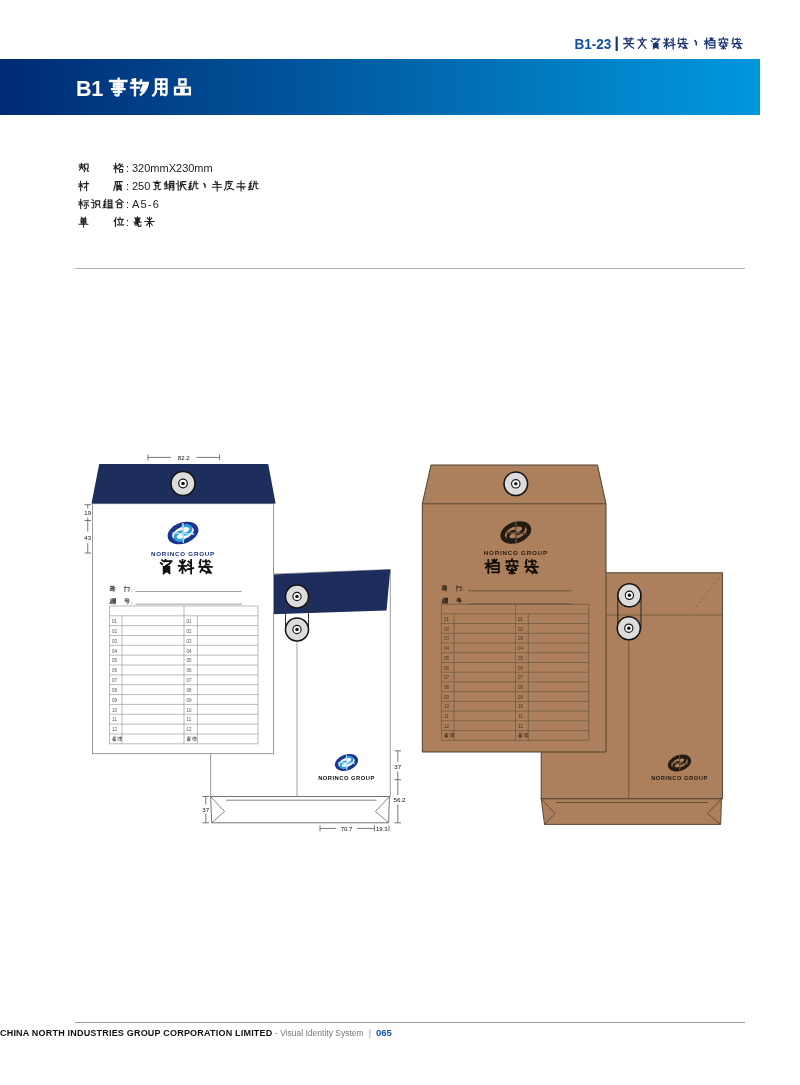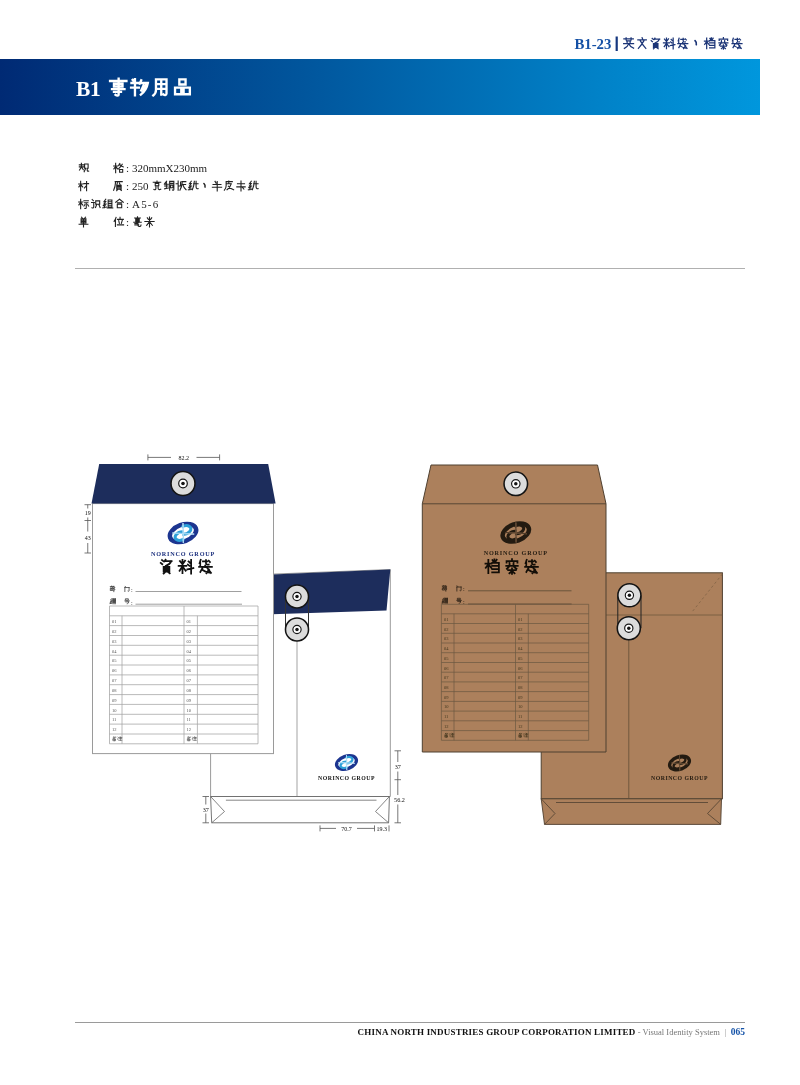--- a/index.html
+++ b/index.html
@@ -1,14 +1,14 @@
 <!DOCTYPE html>
 <html><head><meta charset="utf-8"><title>B1-23</title><style>
 html,body{margin:0;padding:0}
-#page{position:relative;width:760px;height:1085px;background:#fff;font-family:Liberation Serif, serif;overflow:hidden}
+#page{position:relative;width:760px;height:1085px;background:#fff;font-family:Liberation Sans, sans-serif;overflow:hidden}
 .abs{position:absolute}
 </style></head><body>
 <div id="page">
 
 <svg width="0" height="0" style="position:absolute">
       <defs>
 <g id="z4e8b">
           <path d="M8 18H92 M28 32H72 M28 32V46 M72 32V46 M28 46H72 M18 60H82 M28 74H64 M52 6V88C52 94 42 94 36 89" fill="none" stroke="currentColor" stroke-linecap="square"></path>
         </g>
 <g id="z7269">
@@ -317,16 +317,16 @@
       <text x="444" y="727.9" font-size="4.5" fill="#43371f">12</text>
       <text x="518" y="727.9" font-size="4.5" fill="#43371f">12</text>
       <use href="#z5907" transform="translate(444.0 733.0) scale(0.0480)" stroke-width="13" style="color:#43371f"></use>
       <use href="#z6ce8" transform="translate(449.2 733.0) scale(0.0480)" stroke-width="13" style="color:#43371f"></use>
       <use href="#z5907" transform="translate(518.0 733.0) scale(0.0480)" stroke-width="13" style="color:#43371f"></use>
       <use href="#z6ce8" transform="translate(523.2 733.0) scale(0.0480)" stroke-width="13" style="color:#43371f"></use>
     </svg>
 
 <div class="abs" style="left:75px;top:1022px;width:670px;height:1px;background:#9a9a9a"></div>
 
-<div class="abs" style="left:0;top:1027px;width:745px;text-align:right;font-size:9px;color:#111">
+<div class="abs" style="left:0;top:1027px;width:745px;font-size:9px;color:#111">
 <span style="font-weight:bold;letter-spacing:0.2px">CHINA NORTH INDUSTRIES GROUP CORPORATION LIMITED</span>
 <span style="color:#777;font-size:8.5px"> - Visual Identity System</span>
 <span style="color:#999"> &nbsp;|&nbsp; </span><span style="color:#1553a8;font-weight:bold;font-size:9.5px">065</span></div>
 </div>
 </body></html>

